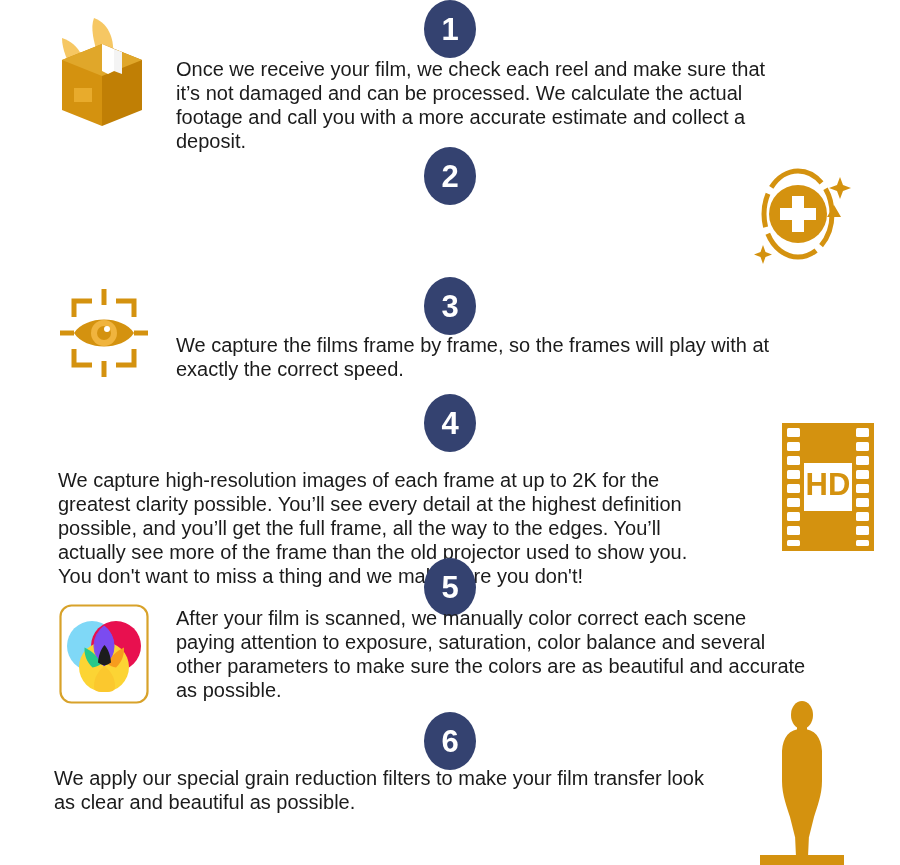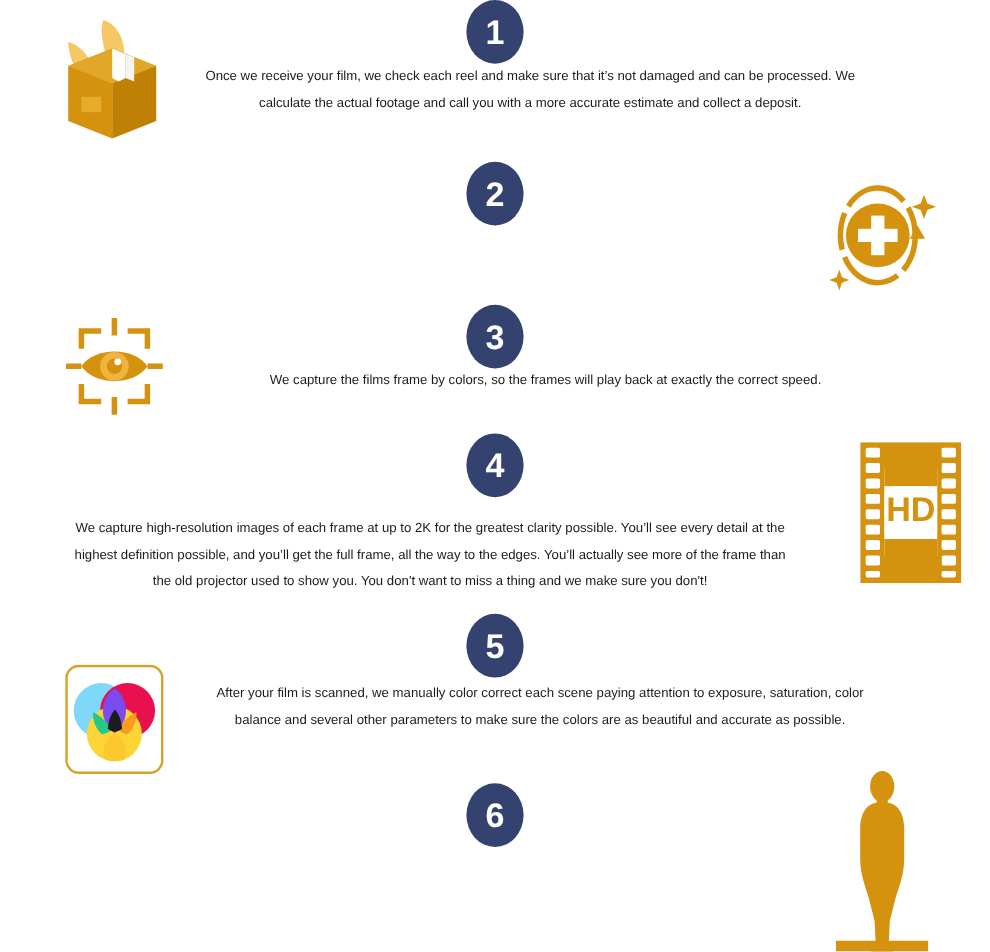--- a/index.html
+++ b/index.html
@@ -30,24 +30,24 @@
     font-size: 31px;
     font-weight: bold;
     display: flex;
     align-items: center;
     justify-content: center;
     line-height: 1;
     letter-spacing: 0;
   }
   .para {
     position: absolute;
-    font-size: 12px;
+    font-size: 20px;
     line-height: 24px;
     color: #1b1b1b;
-    text-align: center;
+    text-align: left;
   }
   .icon {
     position: absolute;
   }
   .icon svg { display: block; }
 
   
   #step1 { top: 0; height: 145px; }
   #badge1 { left: 424px; top: 0px; }
   #icon1  { left: 50px;  top: 12px; }
@@ -61,28 +61,28 @@
 
   
   #step3 { top: 275px; height: 115px; }
   #badge3 { left: 424px; top: 2px; }
   #icon3  { left: 56px;  top: 8px; }
   #para3  { left: 176px; top: 58px; width: 640px; }
 
   
   #step4 { top: 390px; height: 160px; }
   #badge4 { left: 424px; top: 4px; }
-  #icon4  { left: 754px; top: 12px; padding-left: 28px; }
+  #icon4  { left: 754px; top: 33px; padding-left: 28px; }
   #para4  { left: 58px;  top: 78px; width: 666px; }
 
   
   #step5 { top: 552px; height: 152px; }
   #badge5 { left: 424px; top: 6px; }
   #icon5  { left: 59px;  top: 52px; }
-  #para5  { left: 176px; top: 66px; width: 630px; }
+  #para5  { left: 176px; top: 54px; width: 630px; }
 
   
   #step6 { top: 704px; height: 161px; }
   #badge6 { left: 424px; top: 8px; }
   #icon6  { left: 757px; top: -9px; }
   #para6  { left: 54px;  top: 62px; width: 660px; }
 </style>
 </head>
 <body>
 
@@ -150,21 +150,21 @@
         <line x1="78" y1="50" x2="92" y2="50"></line>
       </g>
 
       <path d="M18 50 C30 32 66 32 78 50 C66 68 30 68 18 50 Z" fill="#d4920f"></path>
       <circle cx="48" cy="50" r="13" fill="#f0b43e"></circle>
       <circle cx="48" cy="50" r="7" fill="#d4920f"></circle>
       <circle cx="51" cy="46" r="3" fill="#ffffff"></circle>
     </svg>
   </div>
 
-  <div class="para" id="para3">We capture the films frame by colors, so the frames will play back at exactly the correct speed.</div>
+  <div class="para" id="para3">We capture the films frame by frame, so the frames will play with at exactly the correct speed.</div>
 </div>
 
 <div class="step" id="step4">
   <div class="badge" id="badge4">4</div>
 
   <div class="icon" id="icon4">
     <svg width="92" height="128" viewBox="0 0 92 128">
       <rect x="0" y="0" width="92" height="128" fill="#d4920f"></rect>
 
       <g fill="#ffffff">
@@ -257,13 +257,14 @@
   </div>
 
   <div class="icon" style="left:760px; top:151px;">
     <svg width="84" height="50" viewBox="0 0 84 50">
       <rect x="0" y="0" width="84" height="10" fill="#d4920f"></rect>
       <rect x="4" y="14" width="76" height="34" fill="none" stroke="#d4920f" stroke-width="5"></rect>
       <rect x="12" y="22" width="60" height="18" fill="#d4920f"></rect>
     </svg>
   </div>
 
+  <div class="para" id="para6">We apply our special grain reduction filters to make your film transfer look as clear and beautiful as possible.</div>
 </div>
 
 </body></html>

